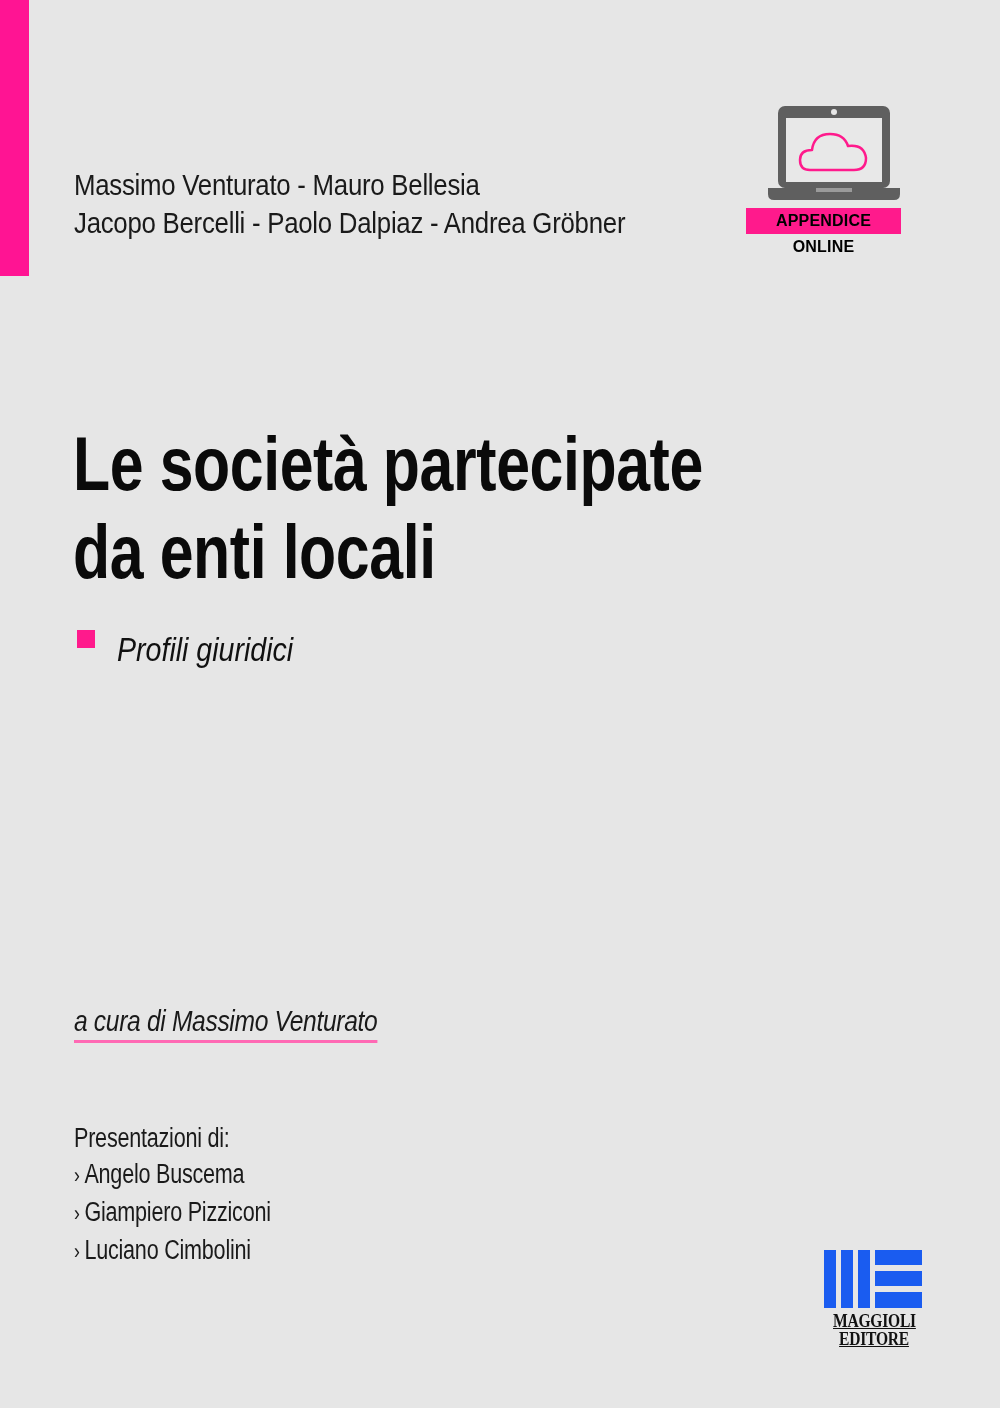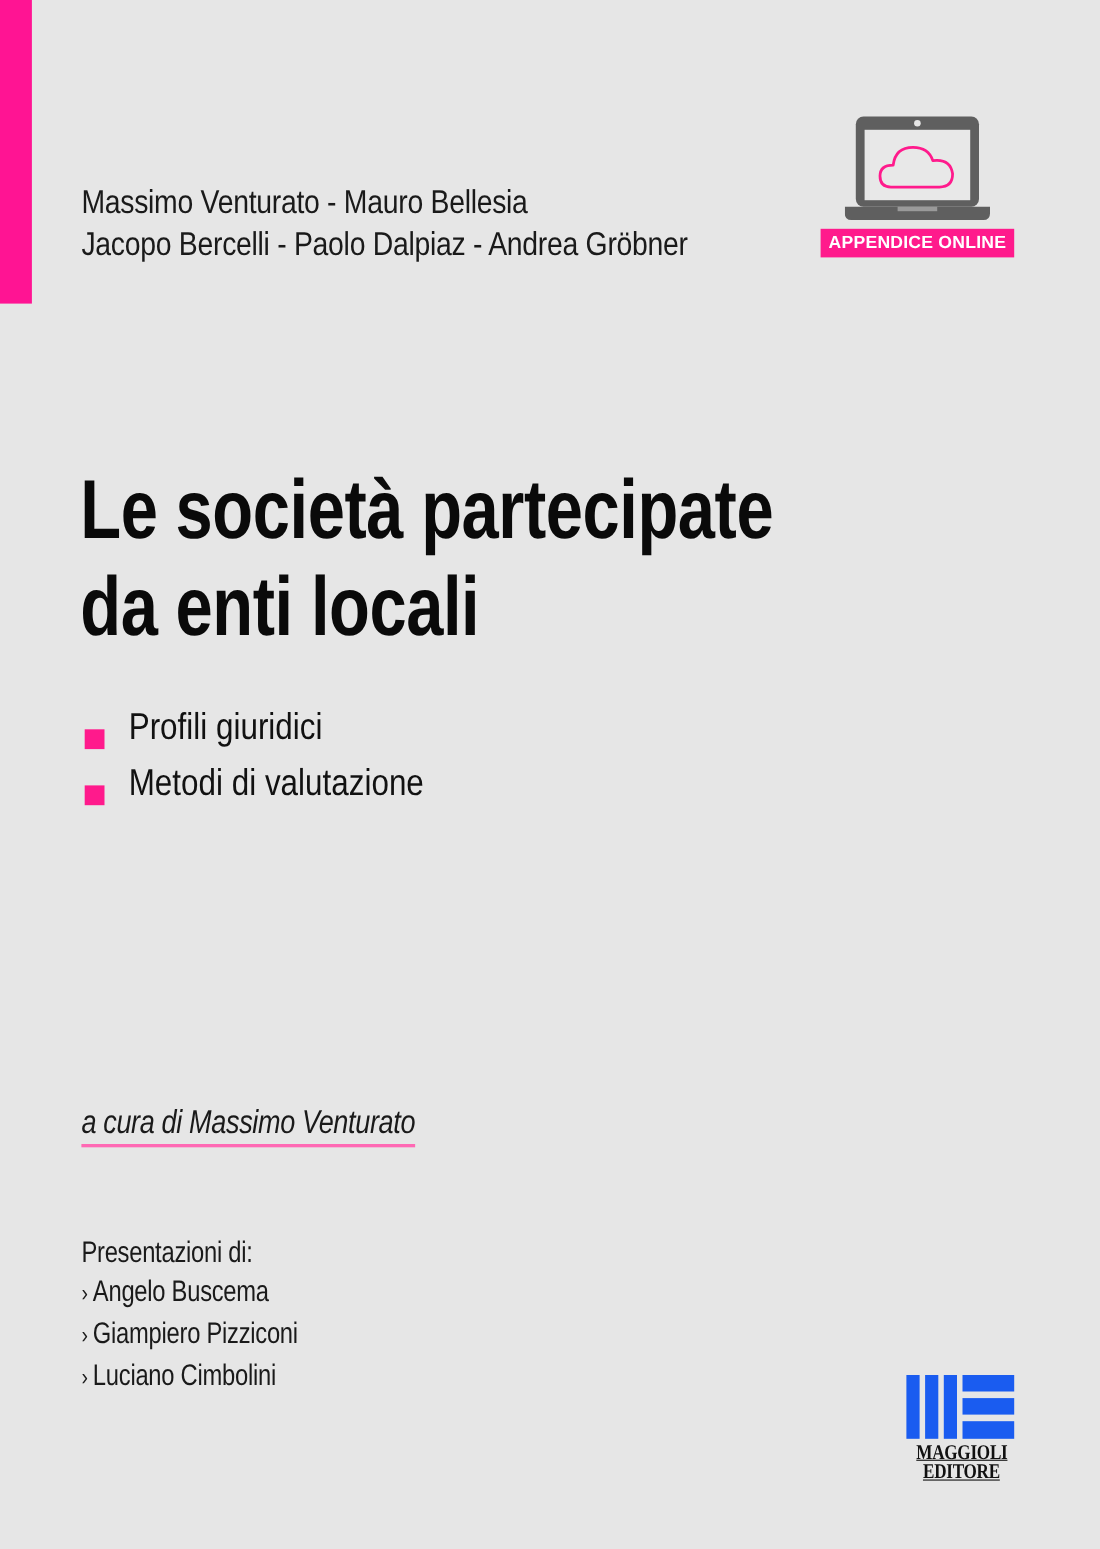--- a/index.html
+++ b/index.html
@@ -4,28 +4,28 @@
 <style>
   html, body { margin:0; padding:0; }
   body { width:1000px; height:1408px; background:#e6e6e6; position:relative; overflow:hidden;
          font-family:"Liberation Sans", sans-serif; color:#111; }
   .accent-bar { position:absolute; left:0; top:0; width:29px; height:276px; background:#ff1493; }
   .authors { position:absolute; left:74px; top:166px; font-size:30px; line-height:38px; color:#1a1a1a;
              transform:scaleX(0.86); transform-origin:left top; letter-spacing:-0.3px; white-space:nowrap; }
   .authors div { margin:0; }
   .badge { position:absolute; left:746px; top:104px; width:178px; }
   .laptop { display:block; margin:0 0 0 22px; }
-  .badge-label { position:absolute; left:0; top:104px; width:176px; height:26px; background:#ff1a8c;
-                 color:#ffffff; font-weight:bold; font-size:16px; line-height:26px; text-align:center;
+  .badge-label { position:absolute; left:0; top:104px; width:155px; height:26px; background:#ff1a8c;
+                 color:#000000; font-weight:bold; font-size:16px; line-height:26px; text-align:center;
                  letter-spacing:0.2px; }
   .title { position:absolute; left:73px; top:420px; font-size:76px; line-height:88px; font-weight:bold;
            color:#0a0a0a; transform:scaleX(0.8); transform-origin:left top; white-space:nowrap; letter-spacing:-0.5px; }
   .title div { margin:0; }
   .topics { position:absolute; left:77px; top:630px; list-style:none; margin:0; padding:0; }
-  .topics li { display:flex; align-items:flex-end; height:51px; }
+  .topics li { display:flex; align-items:flex-start; height:51px;font-style:italic; }
   .bullet { width:18px; height:18px; background:#ff1a8c; margin-right:22px; flex:none; }
   .topic-text { font-size:34px; color:#111; transform:scaleX(0.84); transform-origin:left center; white-space:nowrap; display:inline-block; }
   .curator { position:absolute; left:74px; top:1004px; font-size:30px; font-style:italic; color:#1a1a1a;
              transform:scaleX(0.82); transform-origin:left top; white-space:nowrap; letter-spacing:-0.4px;
              padding-bottom:2px; border-bottom:3px solid #ff69b4; }
   .presentations { position:absolute; left:74px; top:1120px; font-size:27px; line-height:36px; color:#1a1a1a;
                    transform:scaleX(0.8); transform-origin:left top; white-space:nowrap; letter-spacing:-0.3px; }
   .presentations div { margin:0; }
   .chev { font-size:22px; margin-right:6px; }
   .publisher { position:absolute; left:824px; top:1250px; width:100px;text-decoration:underline; }
@@ -60,24 +60,20 @@
 <div class="title">
   <div>Le società partecipate</div>
   <div>da enti locali</div>
 </div>
 
 <ul class="topics">
   <li>
     <span class="bullet"></span>
     <span class="topic-text">Profili giuridici</span>
   </li>
-  <li>
-    <span class="bullet"></span>
-    <span class="topic-text">Metodi di valutazione</span>
-  </li>
 </ul>
 
 <div class="curator">a cura di Massimo Venturato</div>
 
 <div class="presentations">
   <div>Presentazioni di:</div>
   <div><span class="chev">›</span><span>Angelo Buscema</span></div>
   <div><span class="chev">›</span><span>Giampiero Pizziconi</span></div>
   <div><span class="chev">›</span><span>Luciano Cimbolini</span></div>
 </div>

